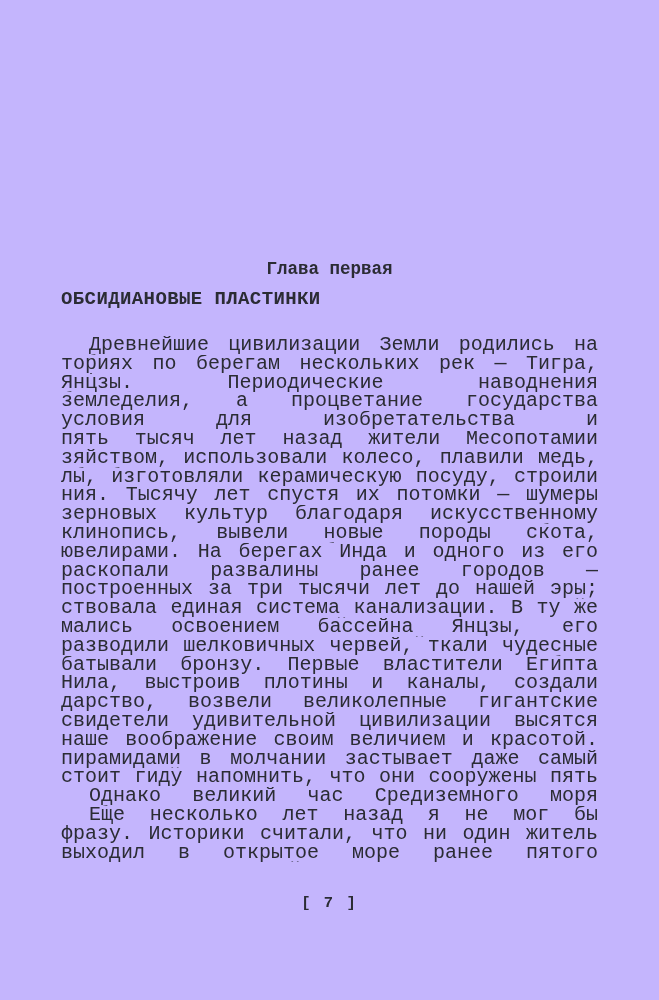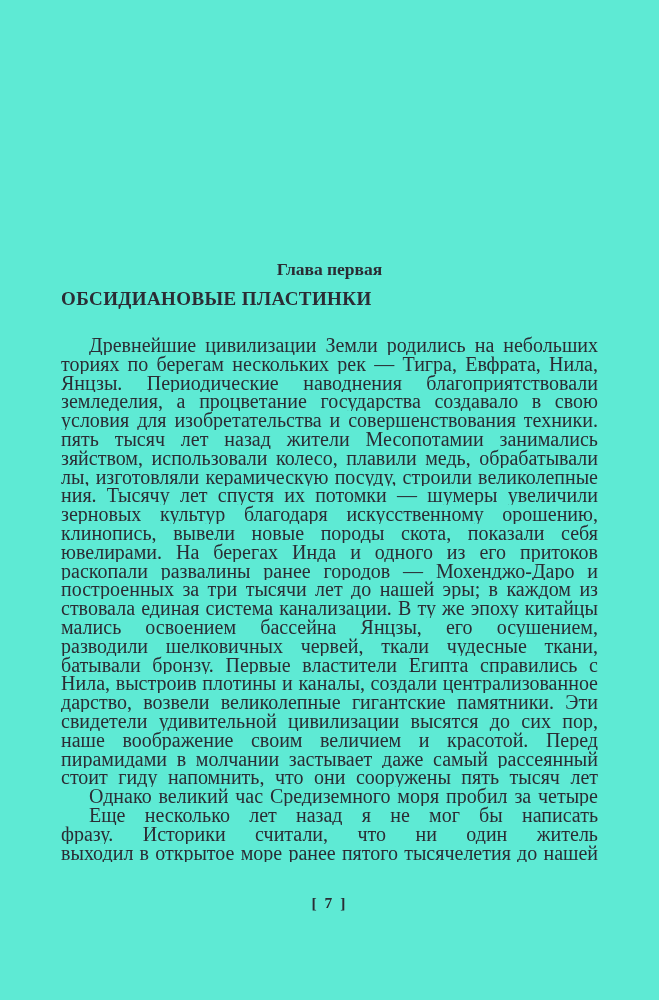--- a/index.html
+++ b/index.html
@@ -71,21 +71,21 @@
     width: 659px;
     text-align: center;
     font-size: 15.5px;
     font-weight: bold;
     letter-spacing: 2px;
   }
 </style>
 </head>
 <body>
 
-<div class="page" style="background: #5eead4; color: rgb(43, 44, 52);">
+<div class="page" style="background: #c4b5fd; color: rgb(43, 44, 52); font-family: Liberation Mono, monospace;">
   <div class="content">
     <h2 class="chapter-label">Глава первая</h2>
     <h1 class="chapter-title">ОБСИДИАНОВЫЕ ПЛАСТИНКИ</h1>
     <div class="body-text">
         <div class="paragraph">
           <div class="line first">Древнейшие цивилизации Земли родились на небольших терри-</div>
           <div class="line">ториях по берегам нескольких рек — Тигра, Евфрата, Нила, Инда,</div>
           <div class="line">Янцзы. Периодические наводнения благоприятствовали развитию</div>
           <div class="line">земледелия, а процветание государства создавало в свою очередь</div>
           <div class="line">условия для изобретательства и совершенствования техники. Уже</div>

